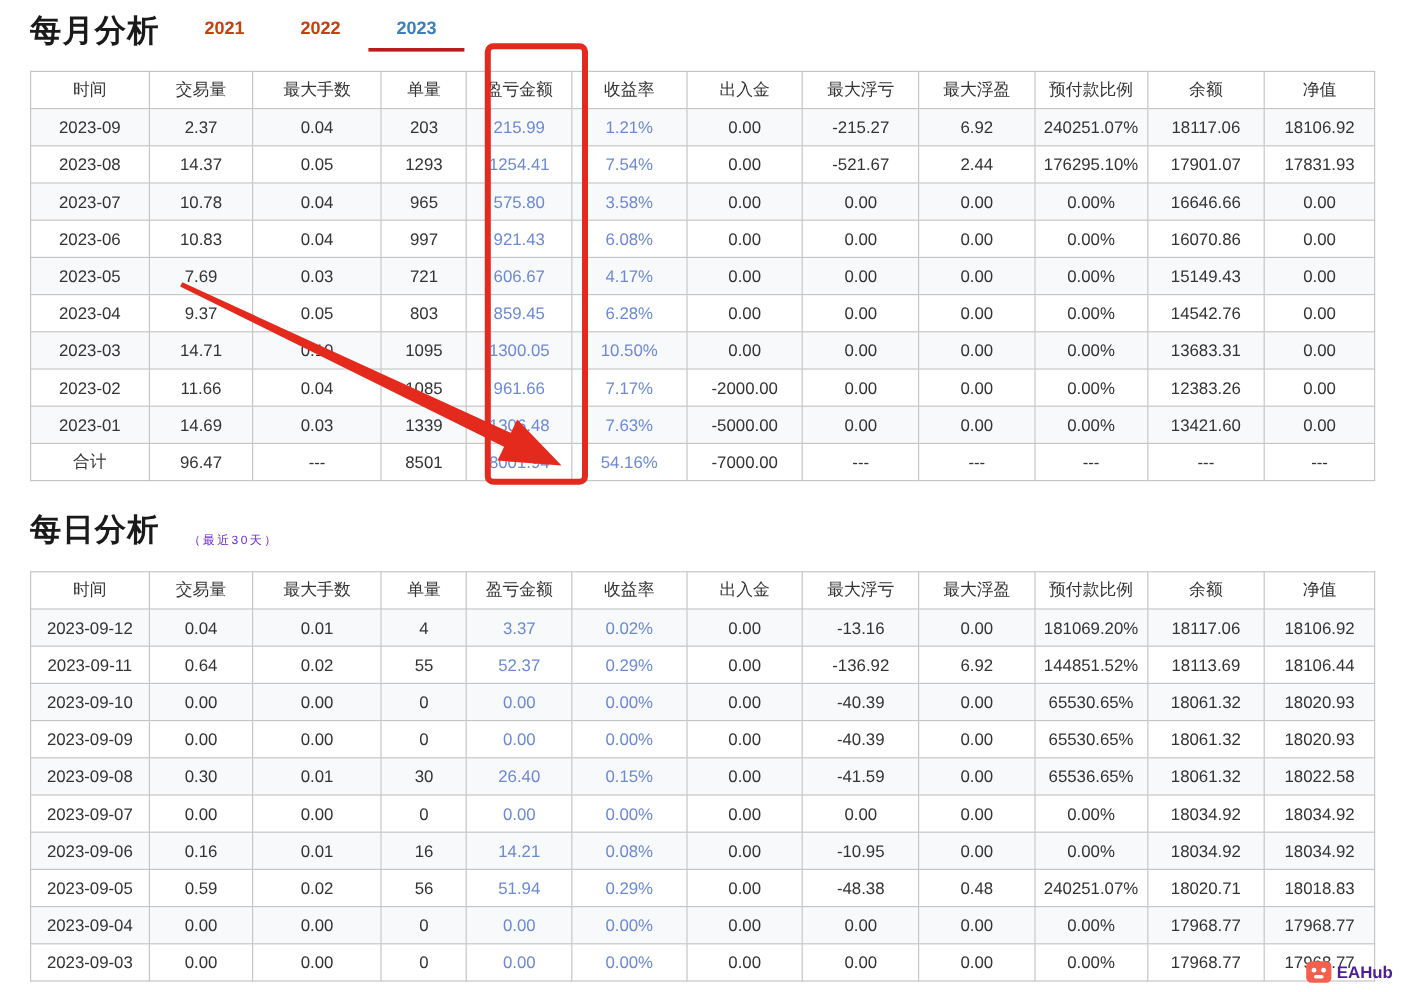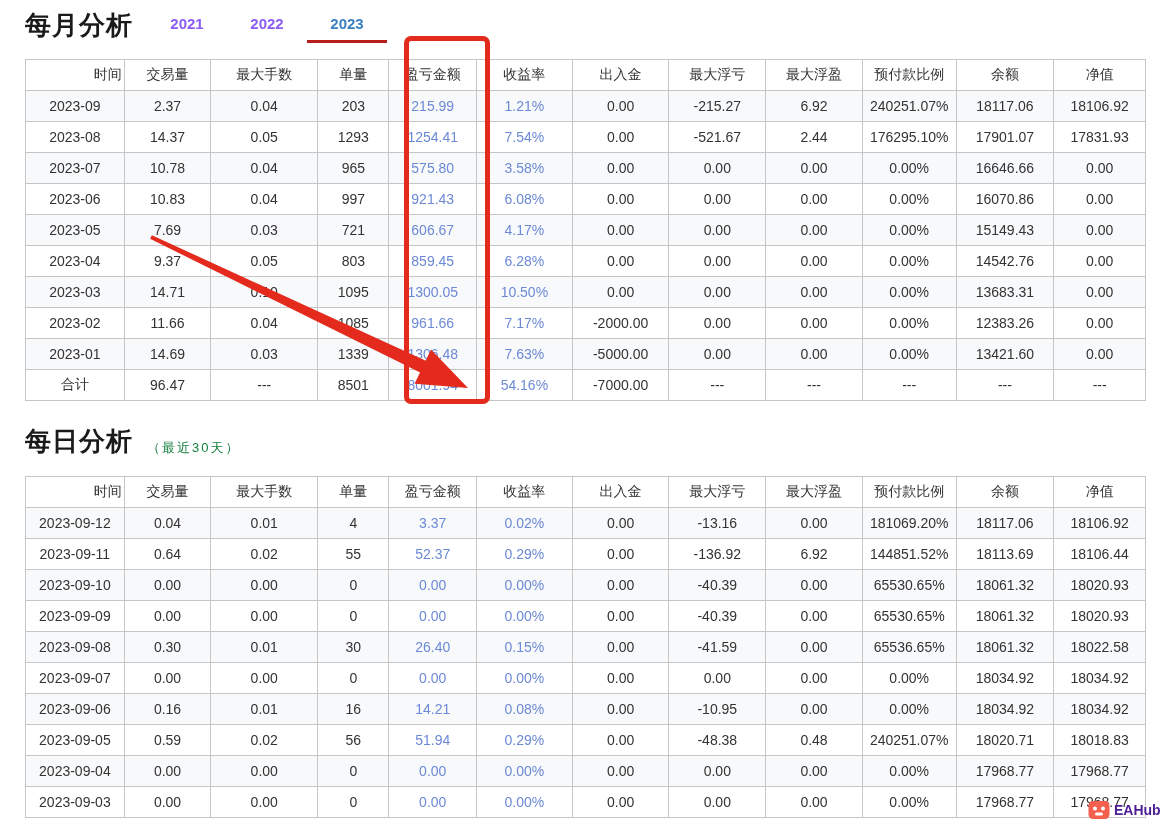--- a/index.html
+++ b/index.html
@@ -4,35 +4,35 @@
 <style>
   * { margin:0; padding:0; box-sizing:border-box; }
   html,body { width:1171px; height:827px; background:#ffffff; overflow:hidden;
     font-family:"Liberation Sans","DejaVu Sans",sans-serif; color:#333; }
   body { position:relative; }
 
   
   .section-head { position:absolute; left:25px; display:flex; align-items:flex-end; }
   .section-title { font-size:26px; font-weight:bold; color:#1a1a1a; letter-spacing:1px; }
   .tabs { display:flex; margin-left:14px; }
-  .tab { width:80px; text-align:center; font-size:15px; font-weight:bold; color:#8b5cf6;
+  .tab { width:80px; text-align:center; font-size:15px; font-weight:bold; color:#c2410c;
     padding:2px 0 8px 0; cursor:pointer; }
   .tab.active { color:#3a7fc1; border-bottom:3px solid #b91c1c; }
-  .subtitle { font-size:13px; color:#15803d; margin-left:14px; padding-bottom:2px; letter-spacing:2px; }
+  .subtitle { font-size:10px; color:#6d28d9; margin-left:24px; padding-bottom:2px; letter-spacing:2px; }
 
   
   .tbl-wrap { position:absolute; left:25px; }
   table { border-collapse:collapse; table-layout:fixed; width:1121px; }
   th, td { border:1px solid #c6c6c6; height:31px; text-align:center; font-size:14px;
     font-weight:normal; padding:0 2px; white-space:nowrap; overflow:hidden; }
   th { color:#333; background:#ffffff; }
   tbody tr:nth-child(odd) td { background:#f8f9fb; }
   tbody tr:nth-child(even) td { background:#ffffff; }
   td.blue { color:#6c89d6; }
-  th:nth-child(1){width:97px;text-align:right;} th:nth-child(2){width:85px;} th:nth-child(3){width:105px;margin-top:41px;}
+  th:nth-child(1){width:97px;} th:nth-child(2){width:85px;} th:nth-child(3){width:105px;margin-top:41px;}
   th:nth-child(4){width:70px;} th:nth-child(5){width:86px;} th:nth-child(6){width:94px;}
   th:nth-child(7){width:95px;} th:nth-child(8){width:95px;} th:nth-child(9){width:95px;}
   th:nth-child(10){width:92px;} th:nth-child(11){width:96px;} th:nth-child(12){width:90px;}
 
   
   .anno-box { position:absolute; left:404px; top:36px; width:86px; height:368px;
     border:5px solid #e42a1d; border-radius:7px; pointer-events:none; z-index:5; }
   .anno-arrow { position:absolute; left:0; top:0; width:1171px; height:827px;
     pointer-events:none; z-index:6; }
 

